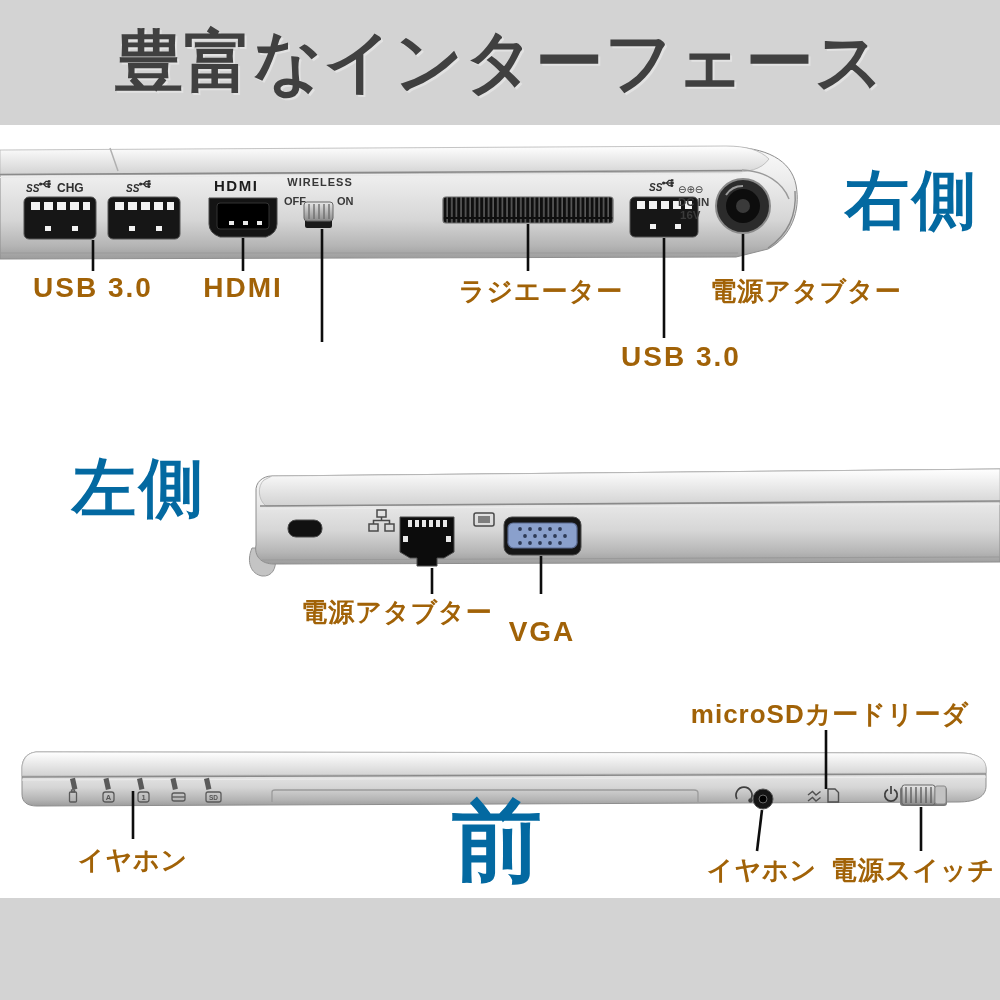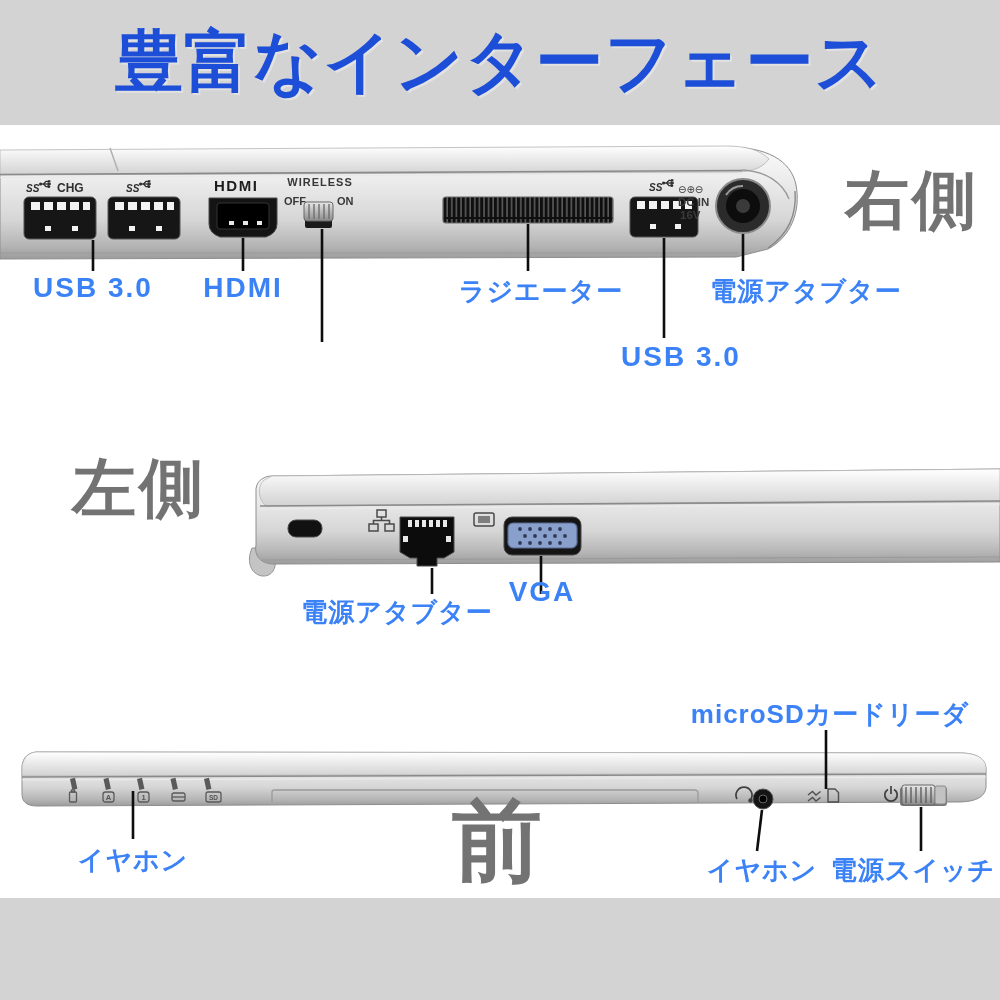--- a/index.html
+++ b/index.html
@@ -1,27 +1,27 @@
 <!DOCTYPE html>
 <html><head>
 <meta charset="utf-8">
 <style>
   html,body{margin:0;padding:0;background:#fff;}
   #page{position:relative;width:1000px;height:1000px;background:#ffffff;overflow:hidden;
         font-family:"Liberation Sans","DejaVu Sans",sans-serif;}
   .banner{position:absolute;left:0;top:0;width:1000px;height:125px;background:#d3d3d3;
           display:flex;align-items:center;justify-content:center;}
-  .banner-title{font-size:68px;font-weight:700;color:#1d4ed8;letter-spacing:1px;
+  .banner-title{font-size:68px;font-weight:700;color:#404040;letter-spacing:1px;
                 text-shadow:2px 2px 0 rgba(255,255,255,0.35);white-space:nowrap;}
   .bottom-band{position:absolute;left:0;top:898px;width:1000px;height:102px;background:#d3d3d3;}
   .view-svg{position:absolute;left:0;}
-  .lbl{position:absolute;transform:translateX(-50%);font-weight:700;color:#3b82f6;
+  .lbl{position:absolute;transform:translateX(-50%);font-weight:700;color:#a16207;
        font-size:26px;white-space:nowrap;letter-spacing:1px;}
   .lbl-latin{font-size:28px;letter-spacing:2px;}
-  .side-heading{position:absolute;font-weight:700;color:#737373;line-height:1;white-space:nowrap;}
+  .side-heading{position:absolute;font-weight:700;color:#0369a1;line-height:1;white-space:nowrap;}
   #heading-right{left:845px;top:168px;font-size:64px;letter-spacing:3px;}
   #heading-left{left:72px;top:456px;font-size:64px;letter-spacing:3px;}
   #heading-front{left:452px;top:796px;font-size:90px;}
   svg text{font-family:"Liberation Sans","DejaVu Sans",sans-serif;}
 </style>
 </head>
 <body>
 
 <div id="page">
 
@@ -238,21 +238,21 @@
     </g>
 
     <g stroke="#0d0d0d" stroke-width="2.6">
       <line x1="432" y1="128" x2="432" y2="154"></line>
       <line x1="541" y1="116" x2="541" y2="154"></line>
     </g>
   </svg>
 
   <div class="side-heading" id="heading-left">左側</div>
   <div class="lbl" style="left:397px;top:595px">電源アタブター</div>
-  <div class="lbl lbl-latin" style="left:542px;top:576px">VGA</div>
+  <div class="lbl lbl-latin" style="left:542px;top:616px">VGA</div>
 
   <svg class="view-svg" style="top:690px" width="1000" height="210" viewBox="0 0 1000 210">
     <g>
       <path d="M36,62 C26,63 22,70 22,78 L22,104 C22,112 27,116 37,116 L958,112 C977,112 986,106 986,96 L986,80 C986,69 977,63 960,63 Z" fill="url(#bodyG)" stroke="#8e8e8e" stroke-width="1"></path>
       <path d="M36,62 C27,63 23,69 22,77 L22,86 L986,83 L986,78 C986,69 977,63 960,63 Z" fill="url(#lidG)" stroke="#b5b5b5" stroke-width="0.8"></path>
       <line x1="22" y1="87" x2="986" y2="84" stroke="#8a8a8a" stroke-width="1.6"></line>
       <line x1="22" y1="90" x2="986" y2="87" stroke="#ececec" stroke-width="1"></line>
       <path d="M272,112 V102 Q272,100 275,100 L694,100 Q698,100 698,103 V112" fill="none" stroke="#9b9b9b" stroke-width="1.3"></path>
     </g>
 

